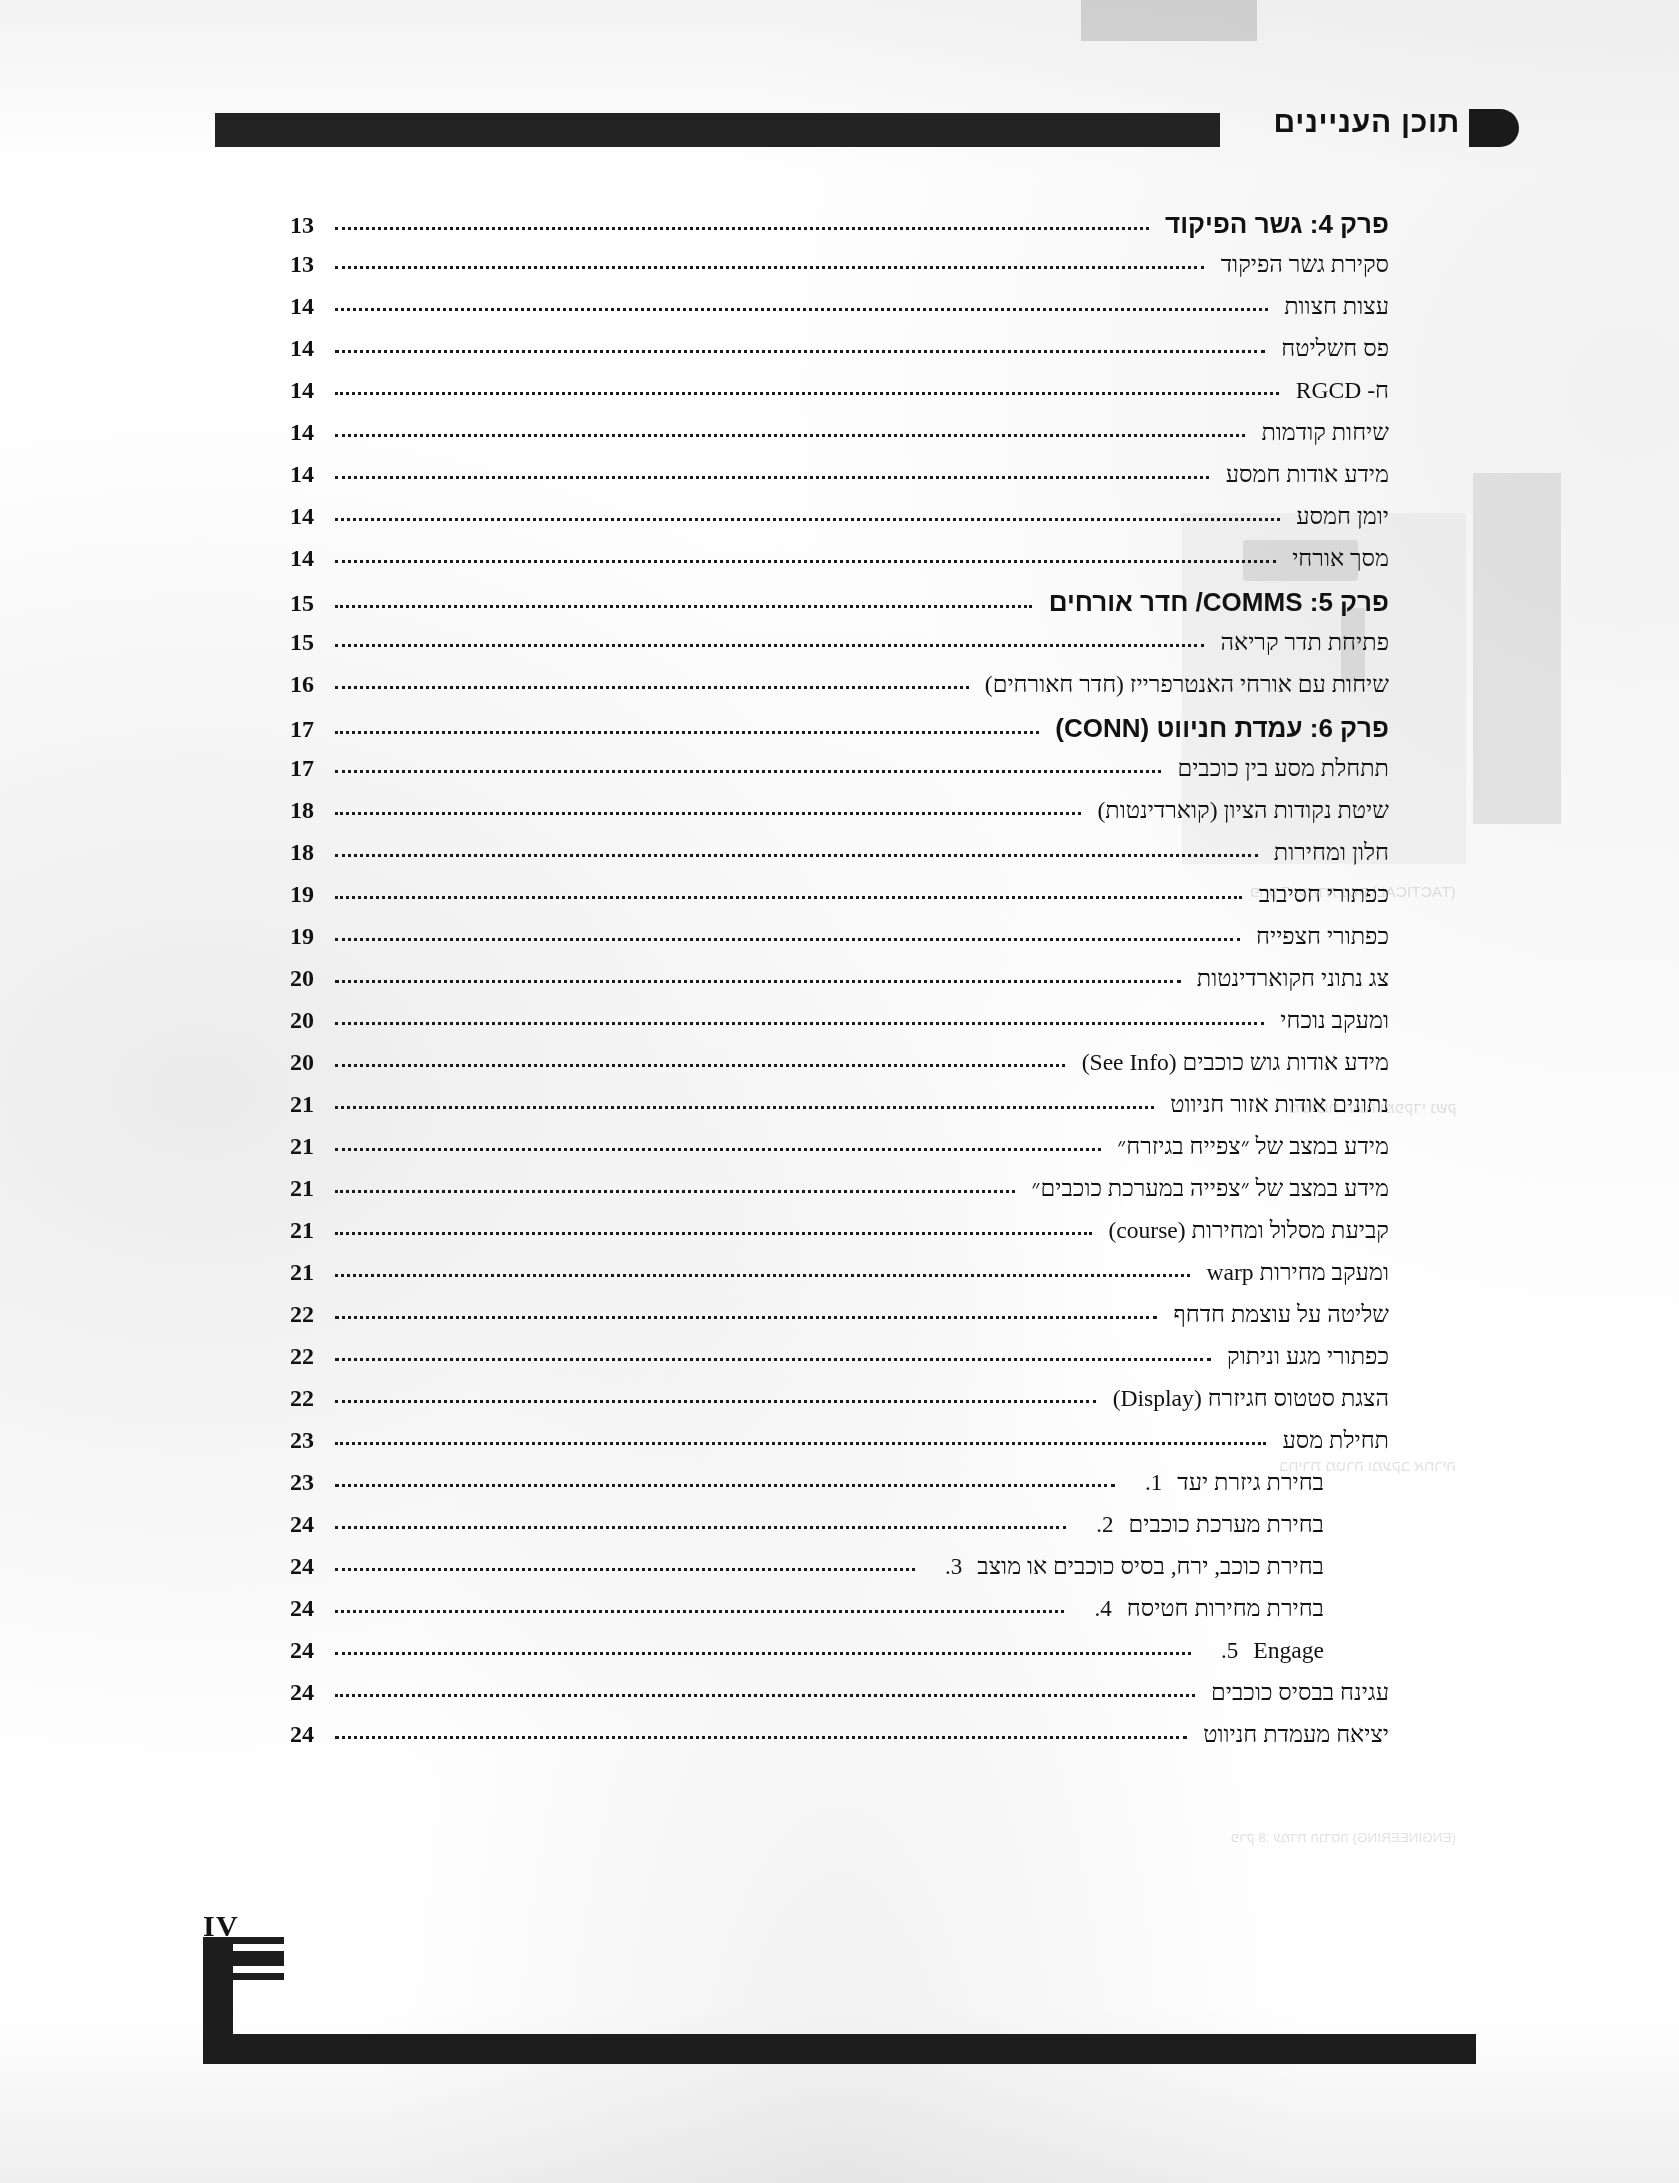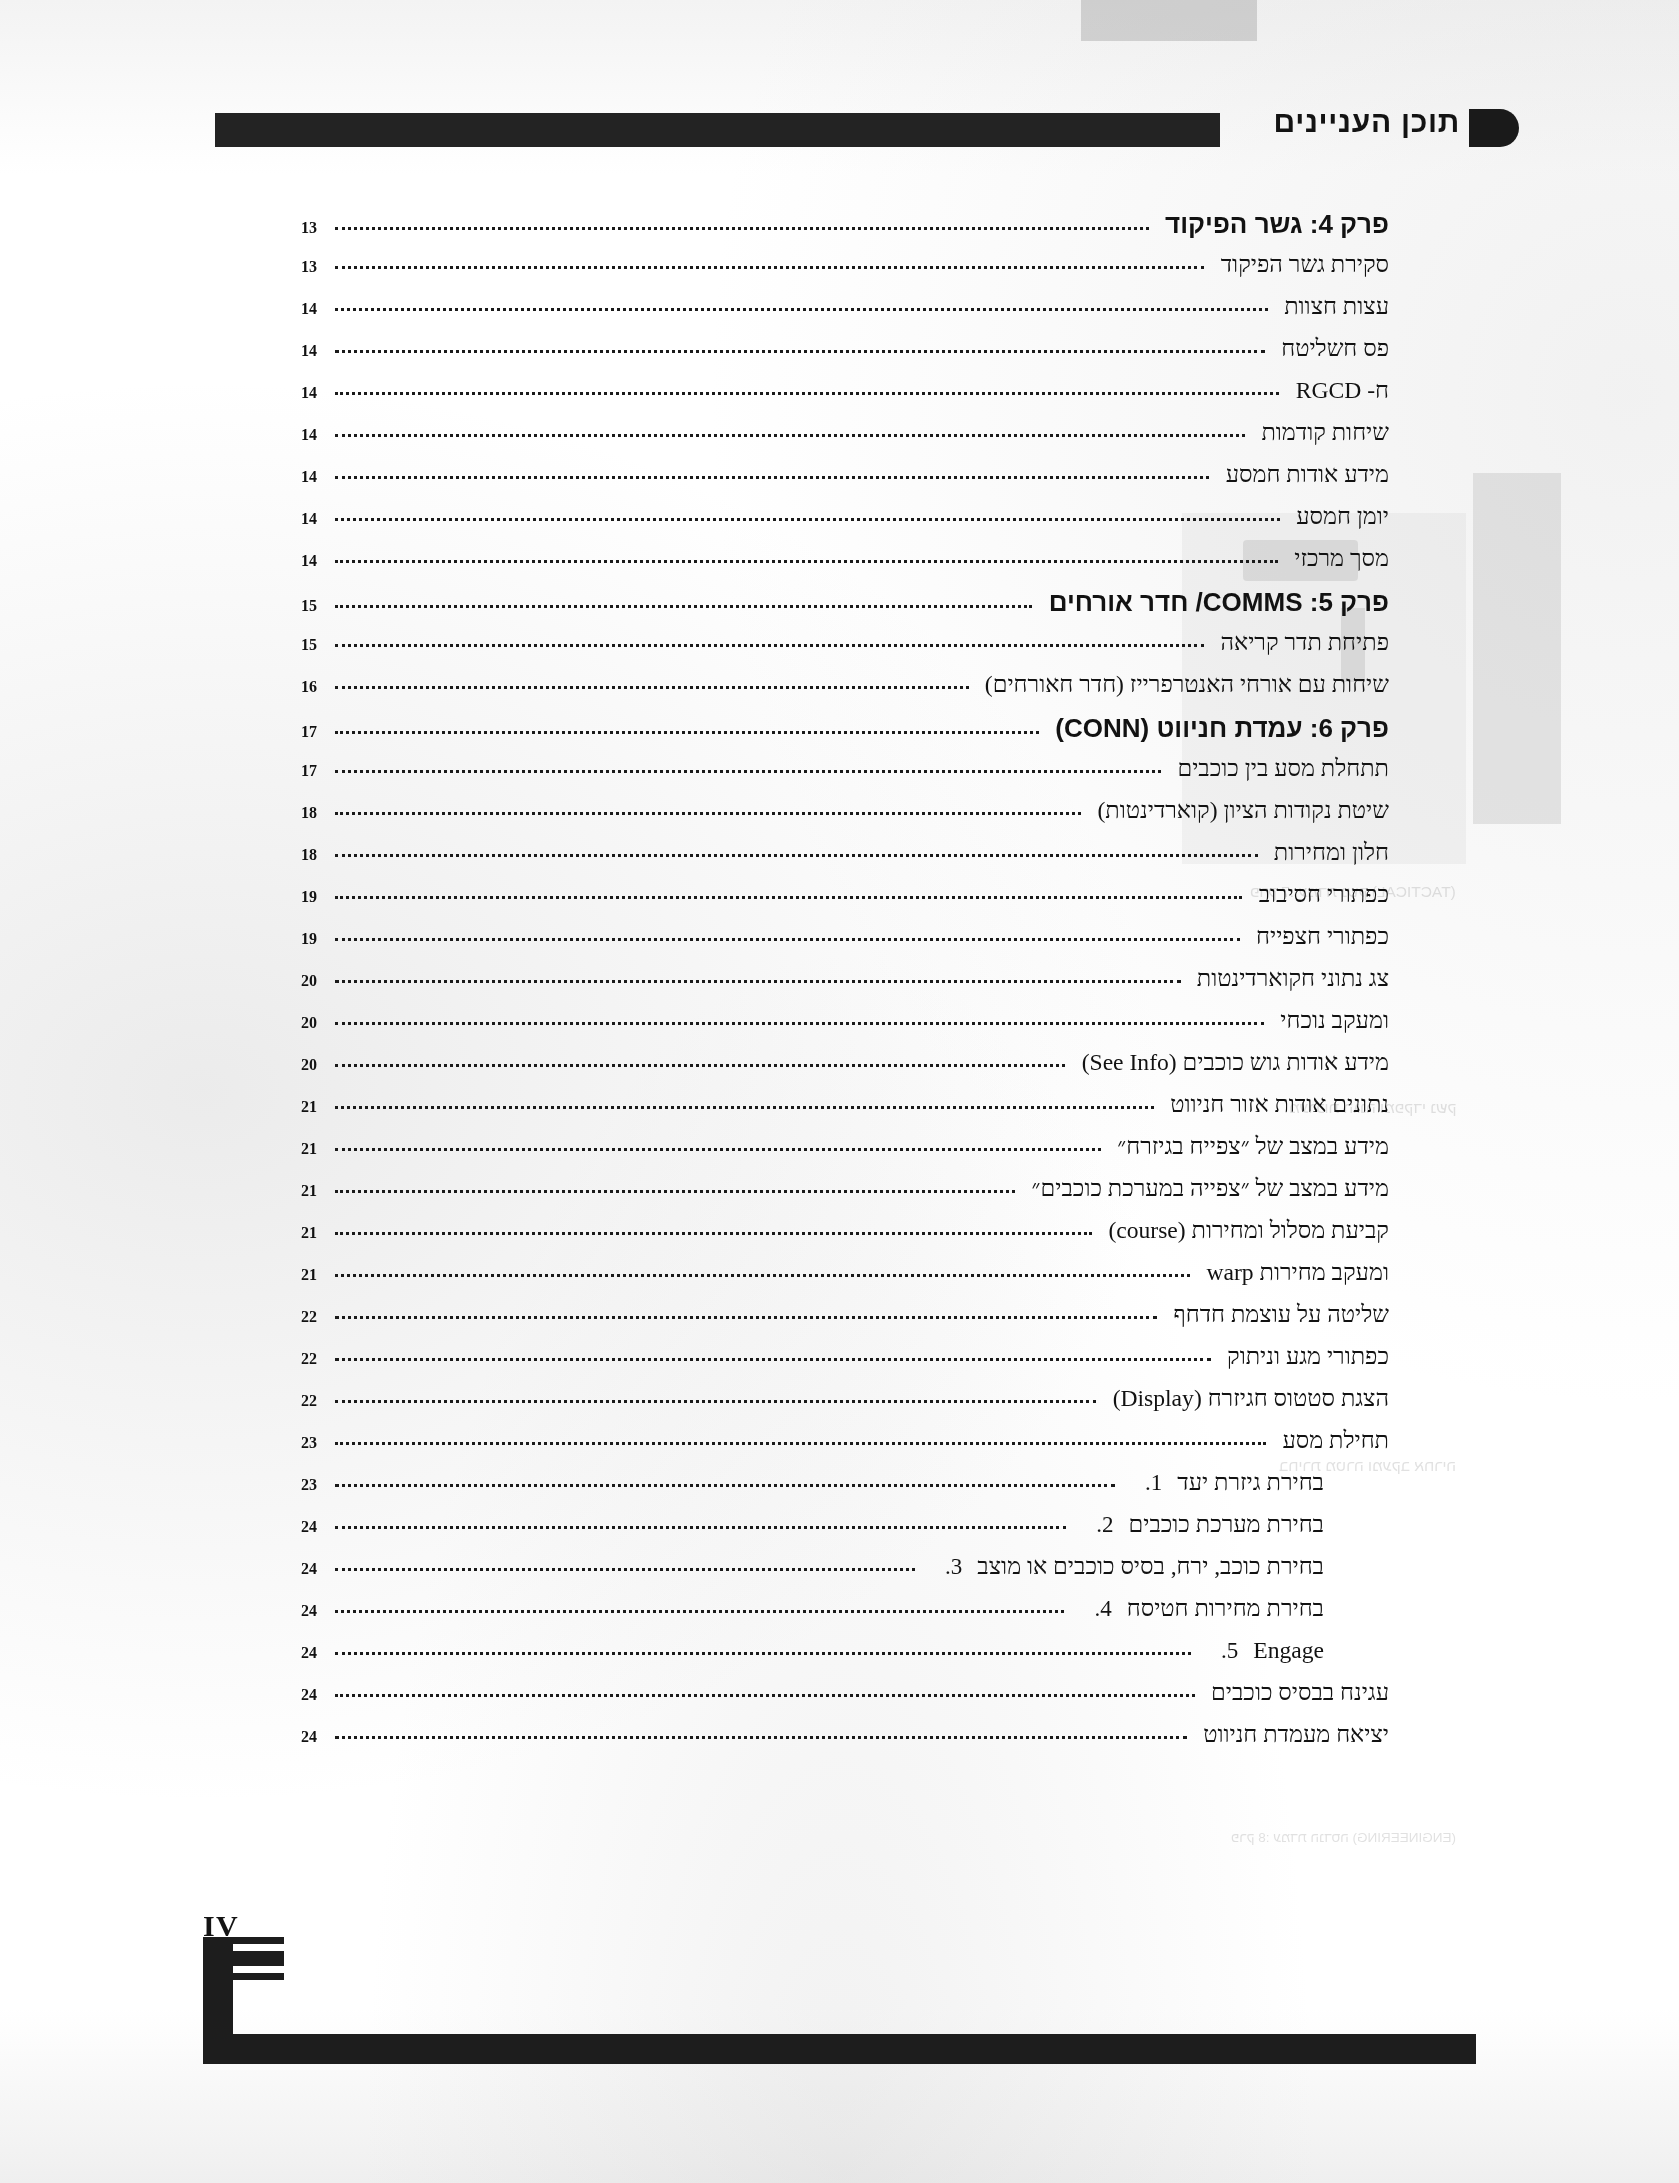--- a/index.html
+++ b/index.html
@@ -140,23 +140,23 @@
     position: relative;
     top: -3.4px;
     border-bottom: 3.4px dotted #1a1a1a;
     margin: 0 6.8px;
     height: 10.8px;
   }
   .toc-page {
     flex: 0 0 auto;
     font-family: "Liberation Serif", serif;
     font-weight: bold;
-    font-size: 16px;
+    font-size: 24px;
     min-width: 38px;
-    text-align: center;
+    text-align: left;
     direction: ltr;
   }
   .toc-row.numbered .toc-label {
     display: flex;
     gap: 15px;
     align-items: baseline;
   }
   .toc-num {
     font-family: "Liberation Serif", serif;
     font-size: 23px;
@@ -280,21 +280,21 @@
         <div class="toc-label">מידע אודות חמסע</div>
         <div class="toc-dots"></div>
         <div class="toc-page">14</div>
       </div>
       <div class="toc-row sub">
         <div class="toc-label">יומן חמסע</div>
         <div class="toc-dots"></div>
         <div class="toc-page">14</div>
       </div>
       <div class="toc-row sub">
-        <div class="toc-label">מסך מרכזי</div>
+        <div class="toc-label">מסך אורחי</div>
         <div class="toc-dots"></div>
         <div class="toc-page">14</div>
       </div>
       <div class="toc-row chapter">
         <div class="toc-label">פרק 5: COMMS/ חדר אורחים</div>
         <div class="toc-dots"></div>
         <div class="toc-page">15</div>
       </div>
       <div class="toc-row sub">
         <div class="toc-label">פתיחת תדר קריאה</div>

